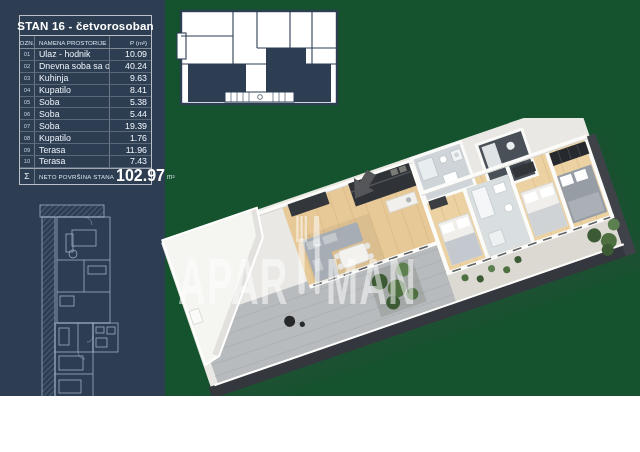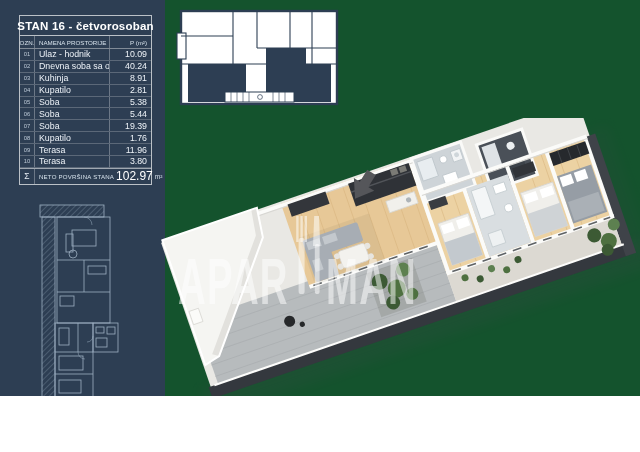--- a/index.html
+++ b/index.html
@@ -21,21 +21,21 @@
           border-left:1px solid rgba(255,255,255,.30);align-self:stretch;
           display:flex;align-items:center;justify-content:flex-end;}
   .trow{display:flex;height:10.9px;align-items:center;font-size:8.8px;
         border-bottom:1px solid rgba(255,255,255,.22);}
   .trow .c-ozn{font-size:5.8px;color:#bcc9d6;}
   .tbl-sum{display:flex;height:15px;align-items:center;border-top:1px solid rgba(255,255,255,.55);}
   .sum-sym{width:14px;flex:0 0 auto;text-align:center;font-size:8.5px;
            border-right:1px solid rgba(255,255,255,.30);align-self:stretch;
            display:flex;align-items:center;justify-content:center;color:#e8eef5;}
   .sum-label{flex:1 1 auto;font-size:6.1px;letter-spacing:.2px;padding-left:4px;color:#d5e0ea;white-space:nowrap;}
-  .sum-value{font-size:12px;font-weight:normal;color:#ffffff;padding-left:2px;}
+  .sum-value{font-size:16px;font-weight:bold;color:#ffffff;padding-left:2px;}
   .sum-unit{font-size:6.5px;color:#d5e0ea;padding:0 3px 0 2px;}
   
   .watermark{position:absolute;left:178px;top:250px;display:flex;align-items:flex-start;
              color:rgba(255,255,255,.52);font-weight:bold;font-size:64px;line-height:1;
              letter-spacing:2px;transform:scaleX(.6);transform-origin:left top;
              pointer-events:none;z-index:5;white-space:nowrap;}
   .watermark svg{margin:-34px 4px 0 6px;}
   .kp, .p2d, .r3d{position:absolute;}
   .kp{left:176px;top:8px;}
   .p2d{left:28px;top:196px;}
@@ -64,27 +64,27 @@
 
   <div class="trow">
     <span class="c-ozn">02</span>
     <span class="c-name">Dnevna soba sa obed.</span>
     <span class="c-area">40.24</span>
   </div>
 
   <div class="trow">
     <span class="c-ozn">03</span>
     <span class="c-name">Kuhinja</span>
-    <span class="c-area">8.91</span>
+    <span class="c-area">9.63</span>
   </div>
 
   <div class="trow">
     <span class="c-ozn">04</span>
     <span class="c-name">Kupatilo</span>
-    <span class="c-area">2.81</span>
+    <span class="c-area">8.41</span>
   </div>
 
   <div class="trow">
     <span class="c-ozn">05</span>
     <span class="c-name">Soba</span>
     <span class="c-area">5.38</span>
   </div>
 
   <div class="trow">
     <span class="c-ozn">06</span>
@@ -106,21 +106,21 @@
 
   <div class="trow">
     <span class="c-ozn">09</span>
     <span class="c-name">Terasa</span>
     <span class="c-area">11.96</span>
   </div>
 
   <div class="trow">
     <span class="c-ozn">10</span>
     <span class="c-name">Terasa</span>
-    <span class="c-area">3.80</span>
+    <span class="c-area">7.43</span>
   </div>
 </div>
       <div class="tbl-sum">
         <span class="sum-sym">Σ</span>
         <span class="sum-label">NETO POVRŠINA STANA</span>
         <span class="sum-value">102.97</span>
         <span class="sum-unit">m²</span>
       </div>
     </div>
 

